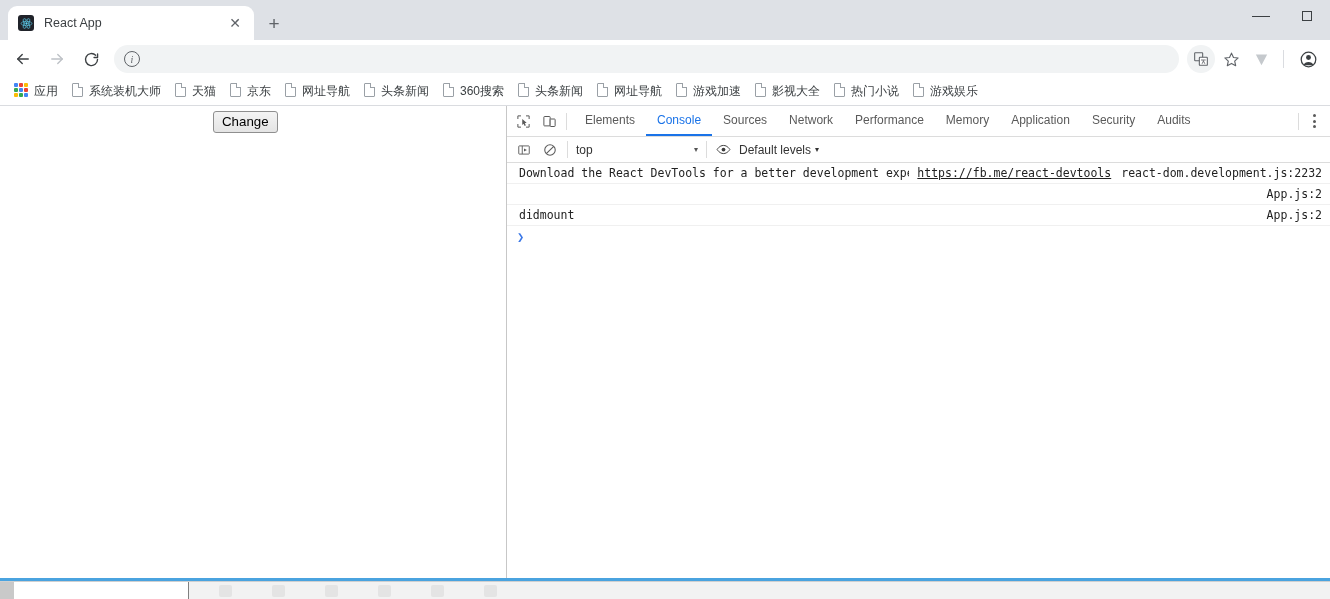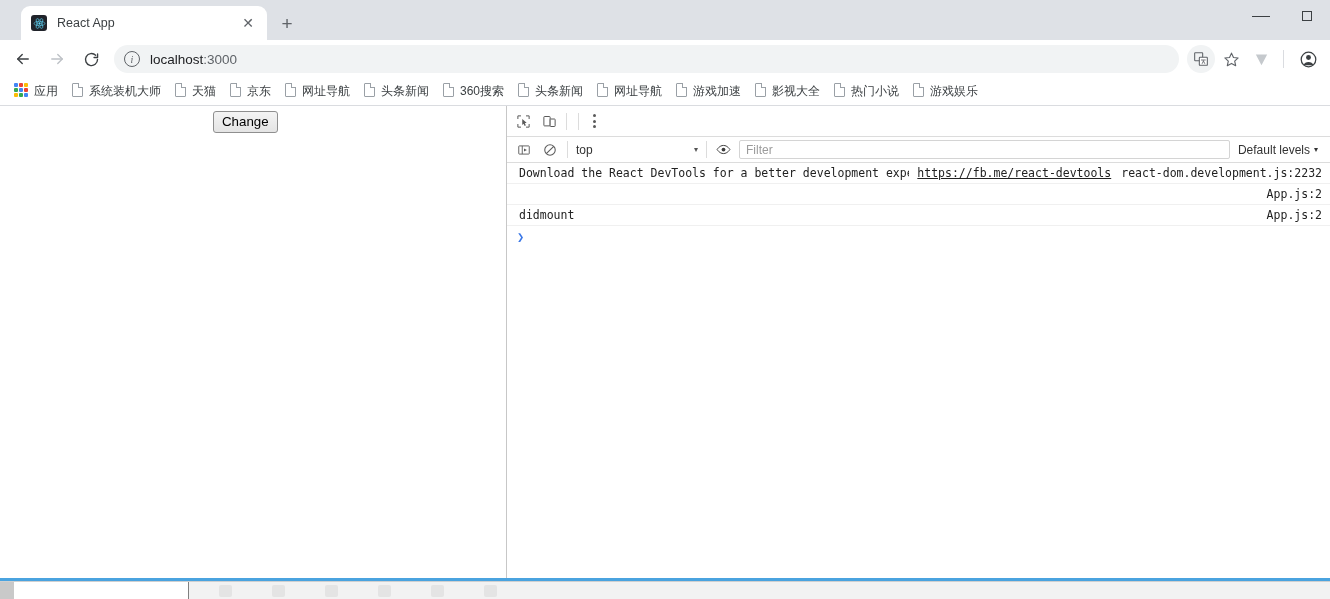--- a/index.html
+++ b/index.html
@@ -25,21 +25,20 @@
     flex: none;
   }
   .tabstrip { display: flex; align-items: flex-end; padding-left: 8px; }
   .tab {
     width: 246px; height: 34px;
     background: #ffffff;
     border-radius: 9px 9px 0 0;
     display: flex; align-items: center;
     padding: 0 10px;
     position: relative;
-    margin-left: 13px;
   }
   .tab-favicon {
     width: 16px; height: 16px; flex: none;
     border-radius: 3px;
     background: #20232a;
     display: flex; align-items: center; justify-content: center;
     margin-right: 10px;
   }
   .tab-title {
     font-size: 12.5px; color: #3c4043;
@@ -332,21 +331,20 @@
     </div>
     <div class="navbtn">
       <svg width="17" height="17" viewBox="0 0 24 24" fill="none" stroke="#3c4043" stroke-width="1.9" stroke-linecap="round">
         <path d="M20.5 12a8.5 8.5 0 1 1-2.6-6.1"></path>
         <polyline points="20.6,4.2 20.6,9.2 15.6,9.2" stroke-linejoin="round"></polyline>
       </svg>
     </div>
 
     <div class="omnibox">
       <span class="omni-info">i</span>
-      <span class="omni-url"><span>localhost</span><span class="port">:3000</span></span>
     </div>
 
     <div class="omni-actions">
       <div class="tbicon translate">
         <svg width="16" height="16" viewBox="0 0 24 24" fill="none" stroke="#5f6368" stroke-width="1.6">
           <rect x="2.5" y="2.5" width="12" height="12" rx="1"></rect>
           <rect x="9.5" y="9.5" width="12" height="12" rx="1" fill="#fff"></rect>
           <path d="M12 13.5h7M15.5 13.5v1.2M17.8 19.2l-2.1-4.2-2.1 4.2" stroke-width="1.3"></path>
         </svg>
       </div>
@@ -454,20 +452,31 @@
             </svg>
           </div>
           <div class="dt-ticon">
             <svg width="15" height="15" viewBox="0 0 24 24" fill="none" stroke="#5a5a5a" stroke-width="1.6">
               <rect x="3" y="4" width="10" height="15" rx="1"></rect>
               <rect x="13" y="8" width="8" height="12" rx="1" fill="#fff"></rect>
             </svg>
           </div>
           <div class="dt-vsep"></div>
         </div>
+        <div class="dt-tabs">
+          <div class="dt-tab">Elements</div>
+          <div class="dt-tab active">Console</div>
+          <div class="dt-tab">Sources</div>
+          <div class="dt-tab">Network</div>
+          <div class="dt-tab">Performance</div>
+          <div class="dt-tab">Memory</div>
+          <div class="dt-tab">Application</div>
+          <div class="dt-tab">Security</div>
+          <div class="dt-tab">Audits</div>
+        </div>
         <div class="dt-tabbar-right">
           <div class="dt-vsep"></div>
           <div class="dt-kebab">
               <i></i>
               <i></i>
               <i></i>
             </div>
         </div>
       </div>
 
@@ -489,23 +498,20 @@
         <div class="ctx-select">
           <span>top</span>
           <span class="caret">▾</span>
         </div>
         <div class="dt-vsep"></div>
         <div class="eye-icon">
           <svg width="15" height="15" viewBox="0 0 24 24" fill="none" stroke="#3c3c3c" stroke-width="1.6">
             <path d="M1.8 12S5.5 5.5 12 5.5 22.2 12 22.2 12 18.5 18.5 12 18.5 1.8 12 1.8 12z"></path>
             <circle cx="12" cy="12" r="3" fill="#3c3c3c" stroke="none"></circle>
           </svg>
-        </div>
-        <div class="filter-input">
-          <span>Filter</span>
         </div>
         <div class="levels">
           <span>Default levels</span>
           <span class="caret">▾</span>
         </div>
       </div>
 
       <div class="dt-console">
         <div class="msg">
           <span class="msg-text">Download the React DevTools for a better development experience:</span>

